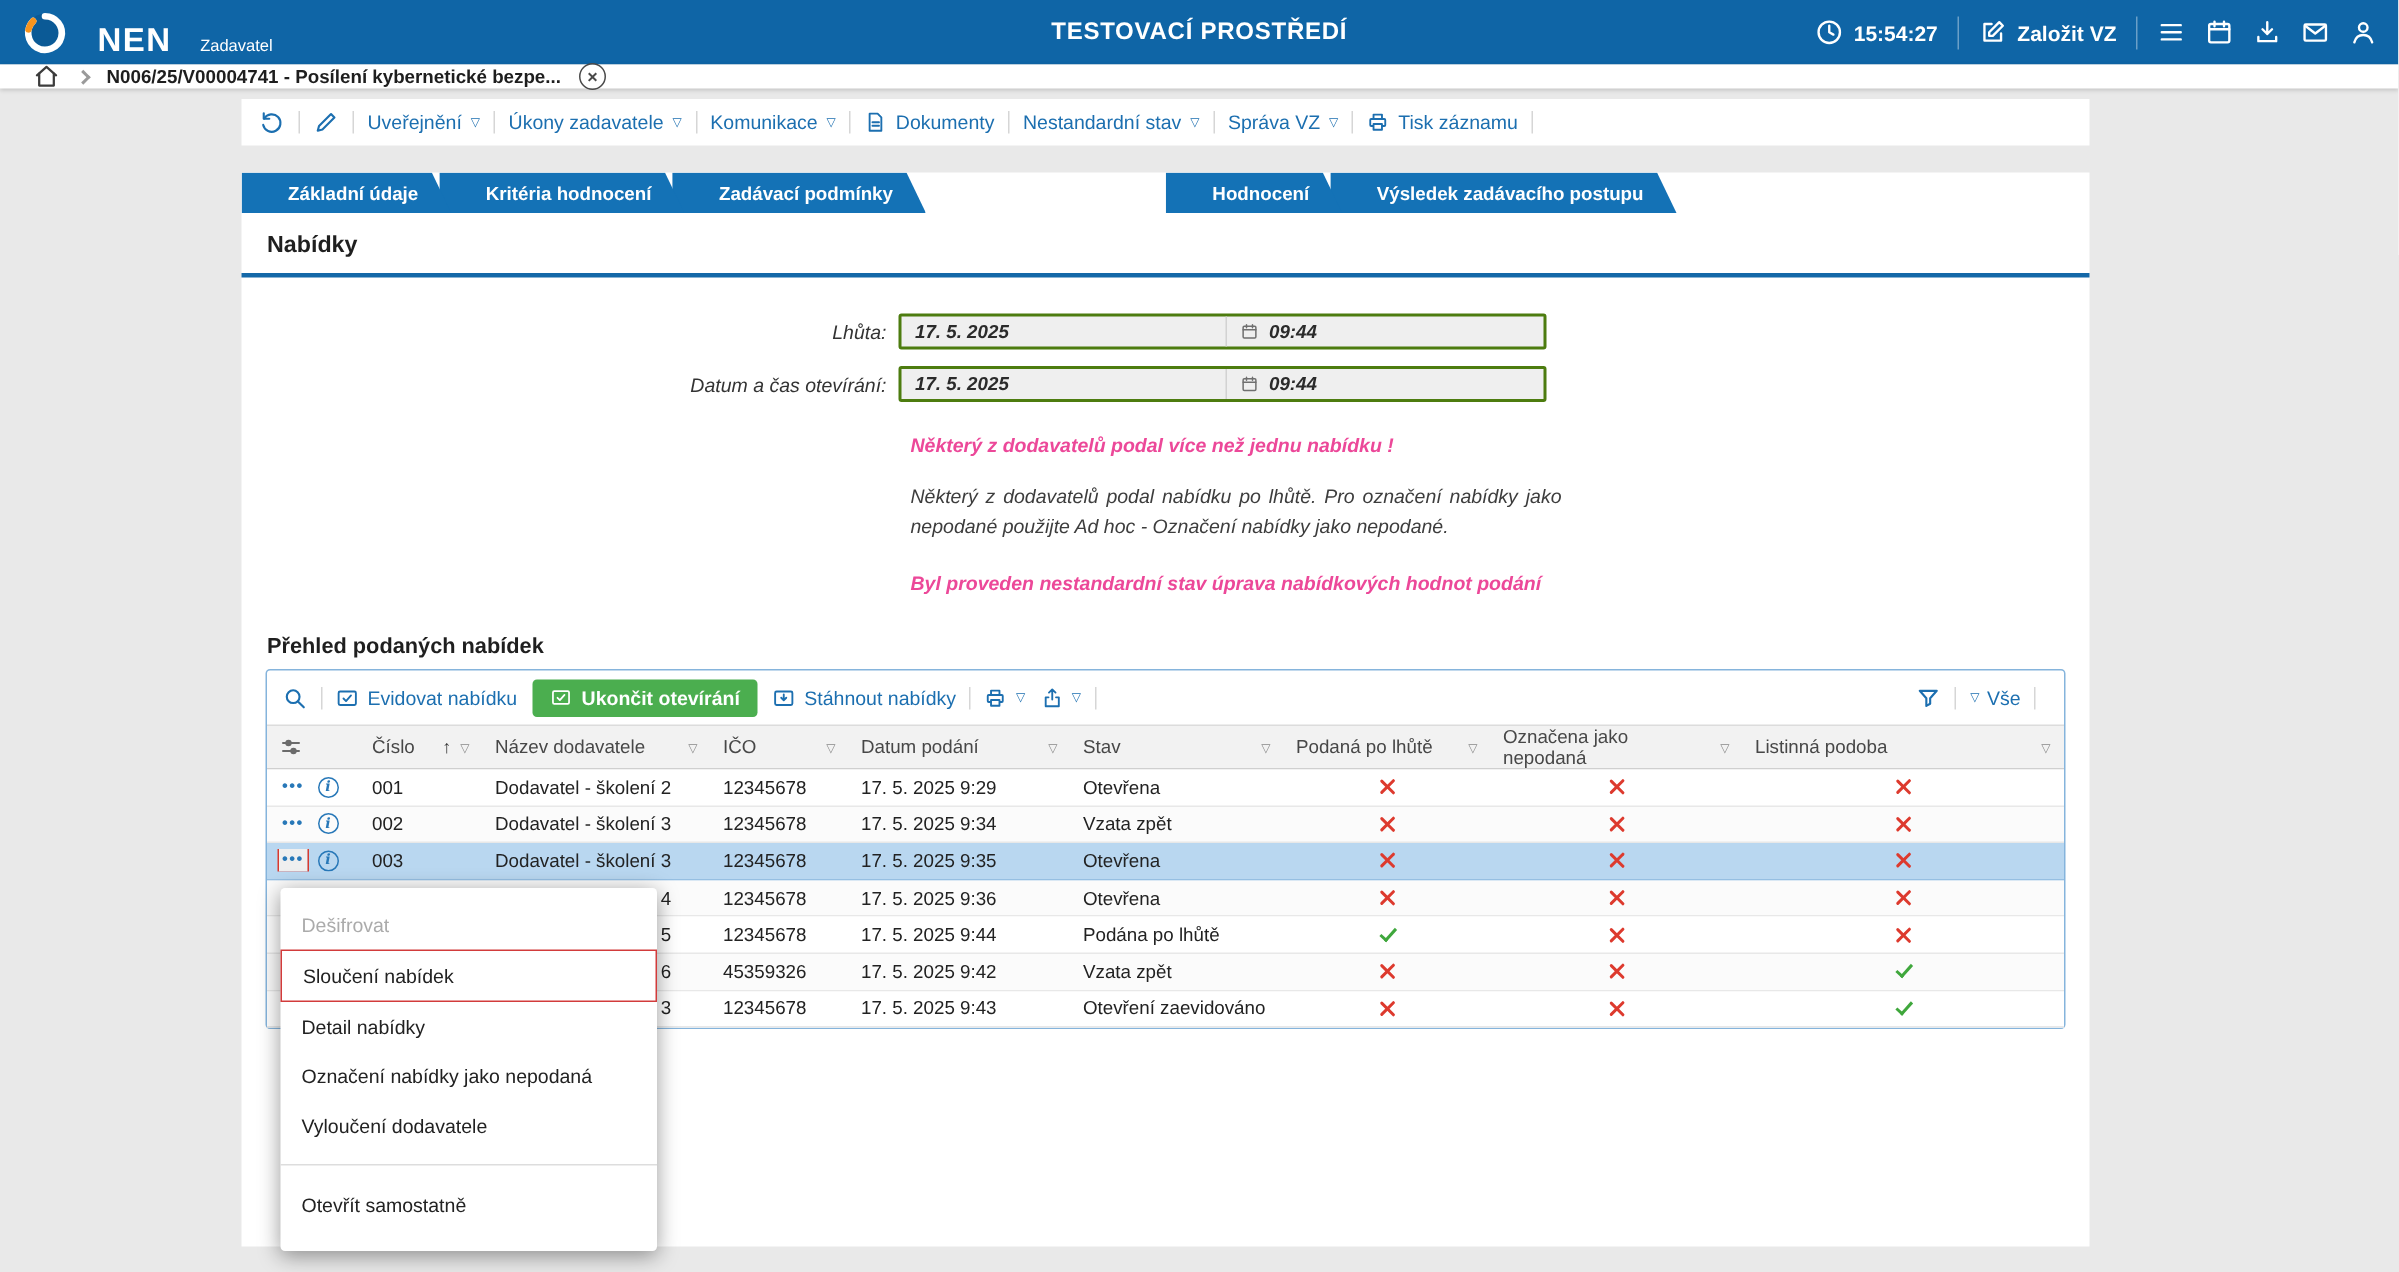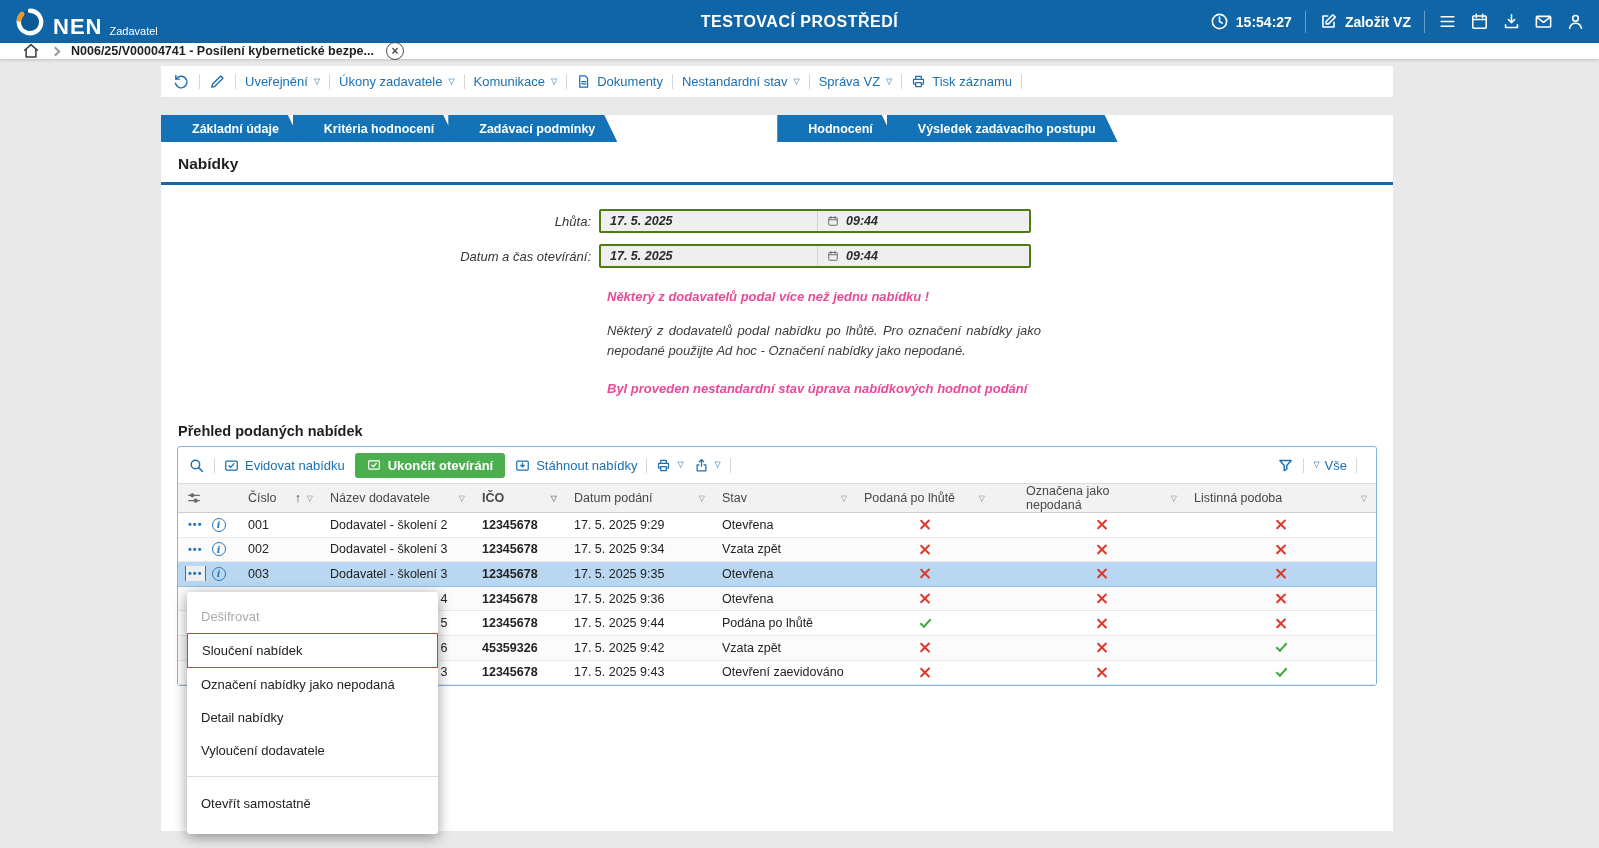--- a/index.html
+++ b/index.html
@@ -2,21 +2,21 @@
 <html><head>
 <meta charset="utf-8">
 <style>
   * { box-sizing: border-box; }
   html,body { margin:0; padding:0; }
   body { font-family:"Liberation Sans", sans-serif; background:#E9E9E9; color:#333; }
   .page { width:1599px; height:848px; position:relative; overflow:hidden; background:#E9E9E9; }
 
   
   .topbar { height:43px; background:#0F65A6; display:flex; align-items:center; position:relative; color:#fff; padding:0 14px; }
-  .brand { display:flex; align-items:flex-end; gap:7px; z-index:2; }
+  .brand { display:flex; align-items:flex-end; gap:19px; z-index:2; }
   .brand-name { font-size:22px; font-weight:bold; letter-spacing:1px; line-height:1; }
   .brand-sub { font-size:11px; margin-bottom:1px; }
   .env-title { position:absolute; left:0; right:0; text-align:center; font-weight:bold; font-size:16px; letter-spacing:.5px; pointer-events:none; }
   .top-right { margin-left:auto; display:flex; align-items:center; gap:13px; z-index:2; }
   .top-group { display:flex; align-items:center; gap:7px; font-size:14px; font-weight:bold; }
   .vsep-w { width:1px; height:22px; background:rgba(255,255,255,.38); }
   .top-ico { width:19px; height:19px; display:inline-flex; position:relative; cursor:pointer; }
   .top-ico svg { width:100%; height:100%; }
 
   
@@ -69,25 +69,25 @@
   .vse { display:inline-flex; align-items:center; gap:5px; color:#1C6FB0; font-size:13px; cursor:pointer; }
 
   .ghead { display:flex; background:#F2F2F2; border-bottom:1px solid #CFCFCF; height:29px; font-size:12.5px; color:#474747; }
   .hcell { display:flex; align-items:center; padding:0 8px; border-right:1px solid transparent; }
   .hcell .hlbl { margin-right:auto; }
   .hcaret { font-size:8px; color:#8a8a8a; margin-left:6px; cursor:pointer; }
   .sortarrow { font-size:12px; color:#333; font-weight:bold; margin-left:6px; }
   .col-actions { width:62px; flex:none; }
   .col-cislo { width:82px; flex:none; }
   .col-nazev { width:152px; flex:none; }
-  .col-ico { width:92px; flex:none;font-weight:bold; }
+  .col-ico { width:92px; flex:none; }
   .col-datum { width:148px; flex:none; }
   .col-stav { width:142px; flex:none; }
   .col-lhuta { width:138px; flex:none; }
-  .col-nepodana { width:168px; flex:none;margin-left:24px; }
+  .col-nepodana { width:168px; flex:none; }
   .col-listinna { flex:1; }
 
   .tr { display:flex; align-items:center; height:24.6px; border-bottom:1px solid #E8E8E8; font-size:12.5px; color:#222; background:#fff; }
   .tr:nth-child(even){ background:#FBFBFB; }
   .tr.sel { background:#B9D7F0; border-bottom-color:#96BFE2; }
   .td { padding:0 8px; display:flex; align-items:center; overflow:hidden; white-space:nowrap; }
   .td.center { justify-content:center; }
   .dots { color:#2878B8; font-weight:bold; font-size:11px; letter-spacing:1px; cursor:pointer; line-height:1; padding:2px 2px; }
   .dots.focus { outline:1.5px solid #D93A2E; background:#EFEFEF; }
   .info { width:14px; height:14px; border:1.4px solid #2878B8; border-radius:50%; color:#2878B8; font:italic bold 9.5px "DejaVu Serif", serif; display:inline-flex; align-items:center; justify-content:center; margin-left:7px; cursor:pointer; flex:none; }
@@ -562,22 +562,22 @@
               </div>
               <div class="td col-listinna center">
                 <span class="mark mark-check"></span>
               </div>
             </div>
           </div>
 
       <div class="ctx" id="ctx-menu">
             <div class="ctx-item disabled">Dešifrovat</div>
             <div class="ctx-item highlight">Sloučení nabídek</div>
+            <div class="ctx-item">Detail nabídky</div>
             <div class="ctx-item">Označení nabídky jako nepodaná</div>
-            <div class="ctx-item">Detail nabídky</div>
             <div class="ctx-item">Vyloučení dodavatele</div>
             <div class="ctx-div"></div>
             <div class="ctx-item separated">Otevřít samostatně</div>
           </div>
     </div>
   </div>
 </div>
 
 </div>
 

